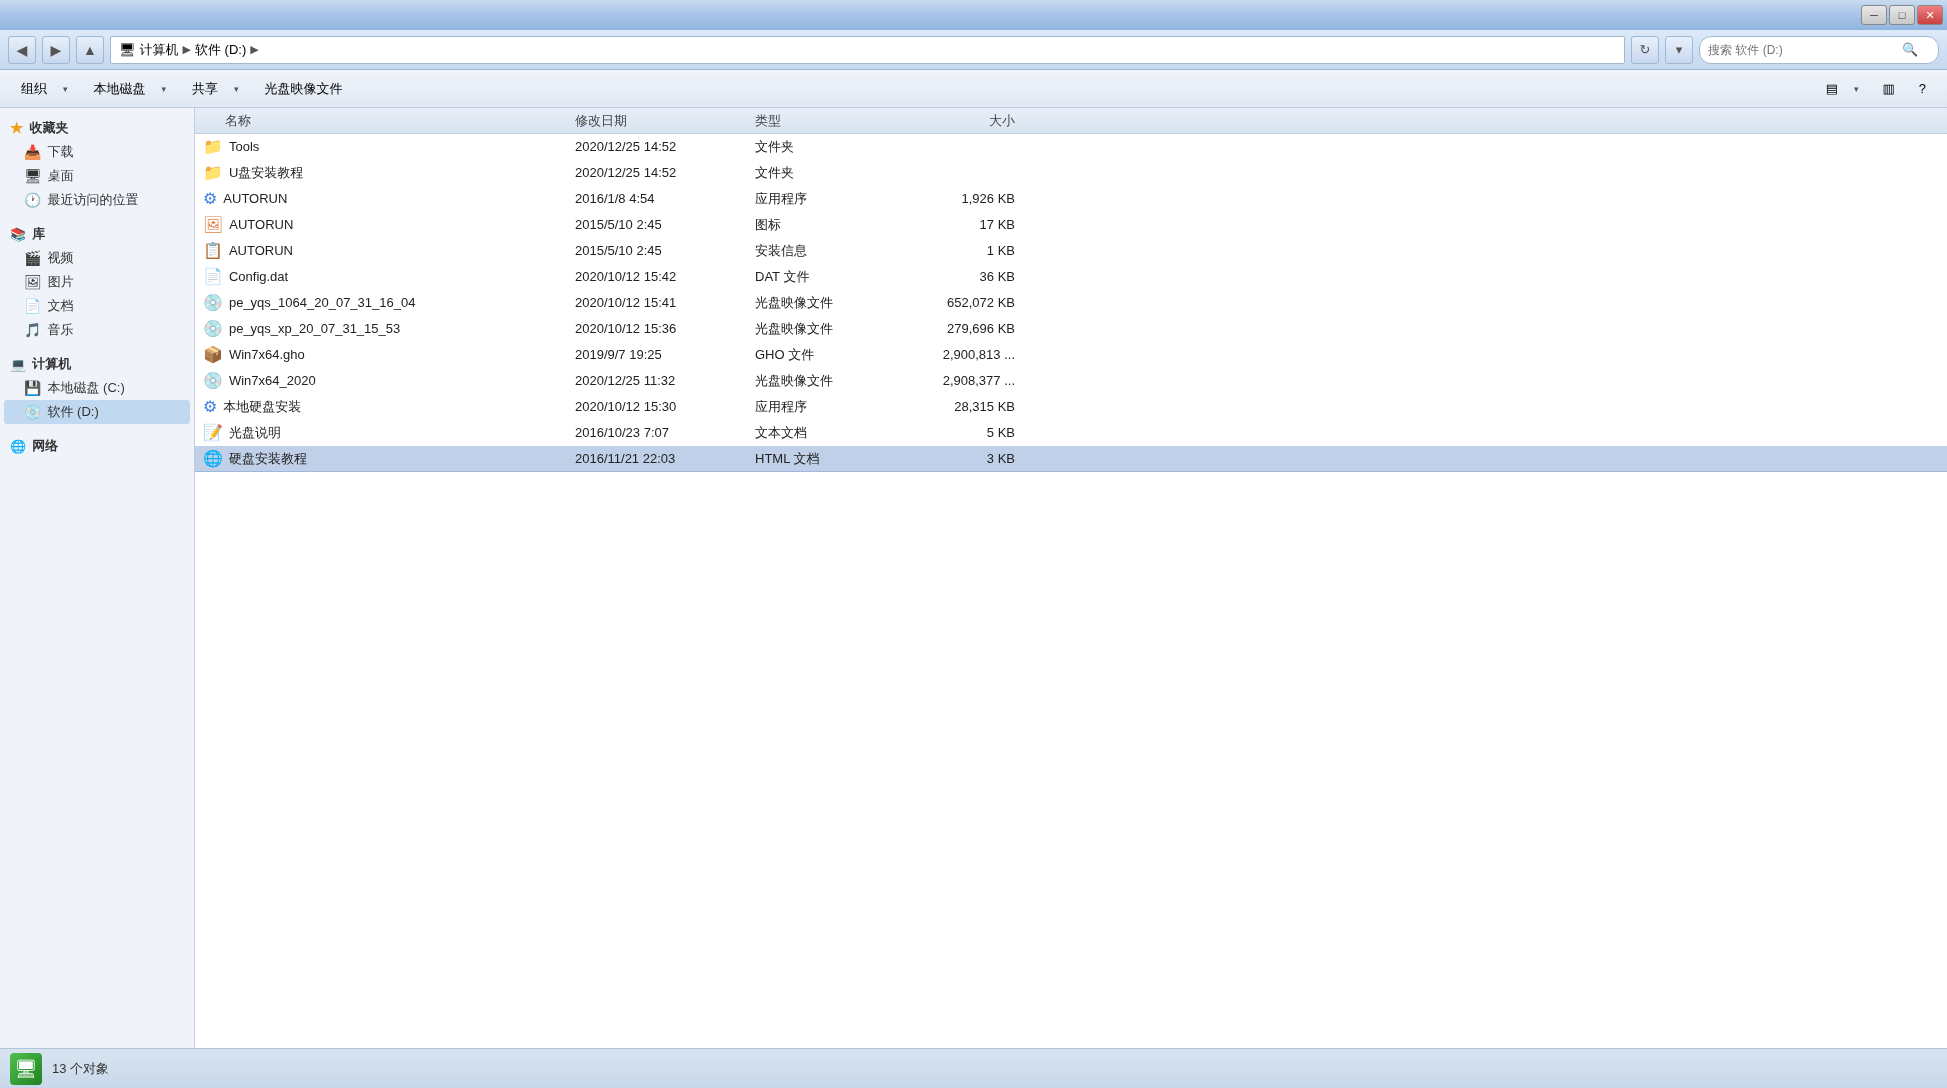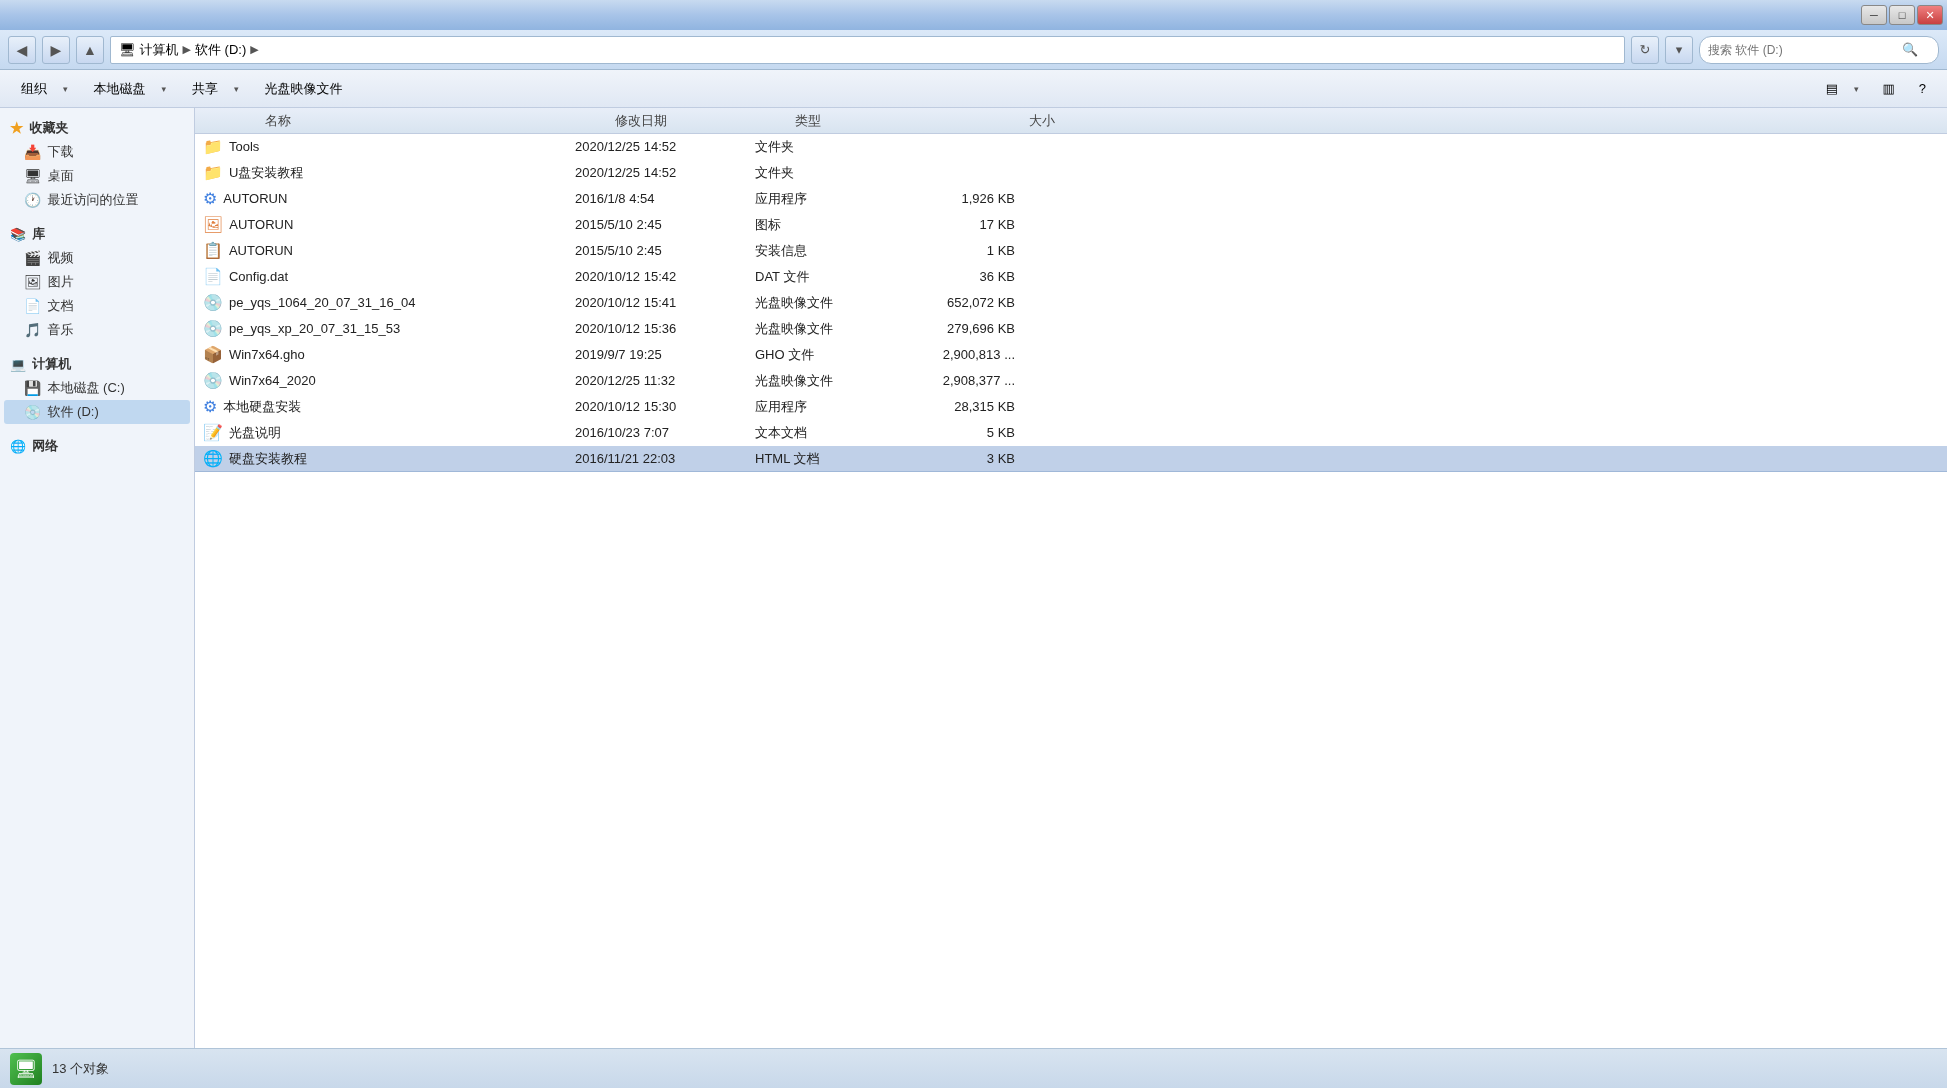--- a/index.html
+++ b/index.html
@@ -203,21 +203,21 @@
     .column-header {
       height: 26px;
       background: linear-gradient(to bottom, #e8eef8, #d8e4f0);
       border-bottom: 1px solid #c0cce0;
       display: flex;
       align-items: center;
       font-size: 13px;
       color: #444;
       user-select: none;
     }
-    .col-name { width: 380px; padding-left: 30px; cursor: pointer; margin-left: 40px; }
+    .col-name { width: 380px; padding-left: 30px; cursor: pointer; }
     .col-date { width: 180px; cursor: pointer; }
     .col-type { width: 140px; cursor: pointer; }
     .col-size { width: 140px; cursor: pointer; text-align: right; padding-right: 20px; }
 
     .file-list {
       flex: 1;
       overflow-y: auto;
       background: #fff;
     }
     .file-row {

